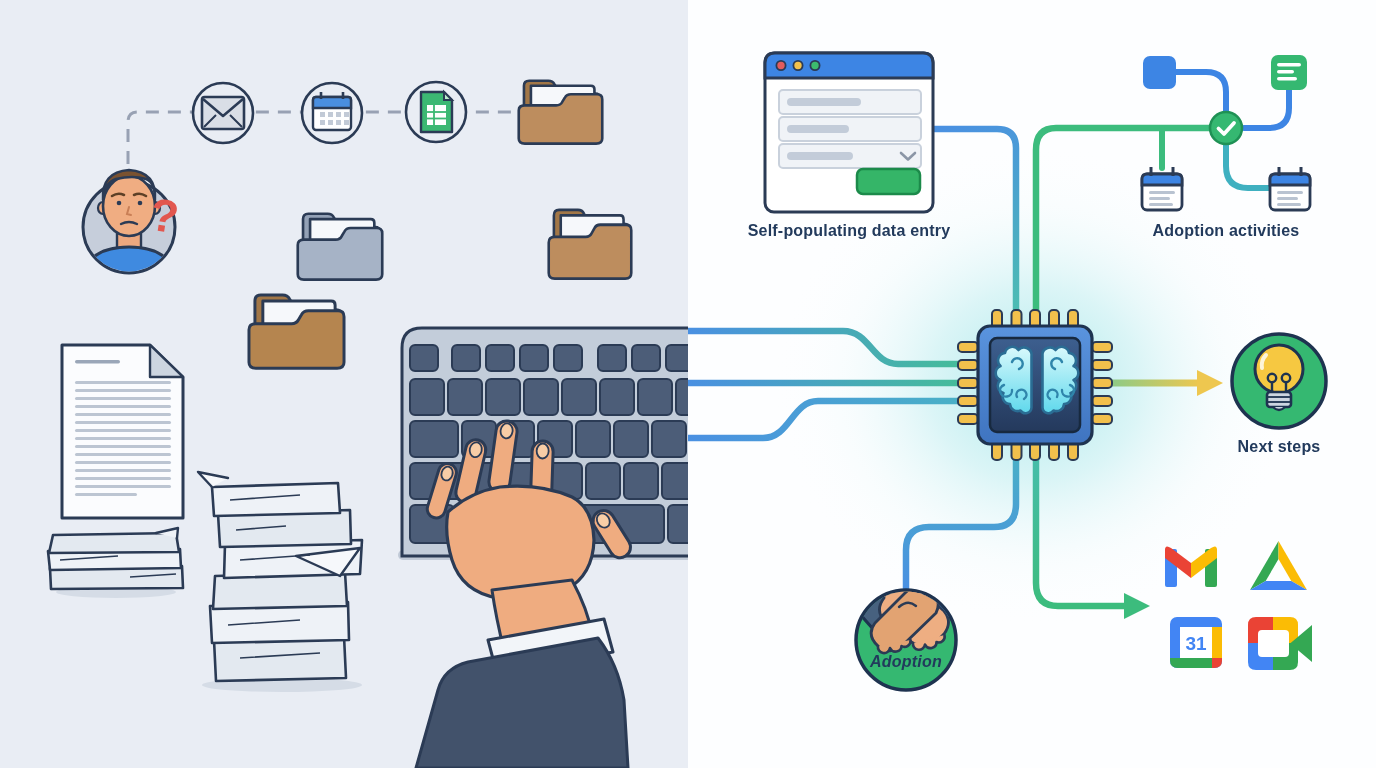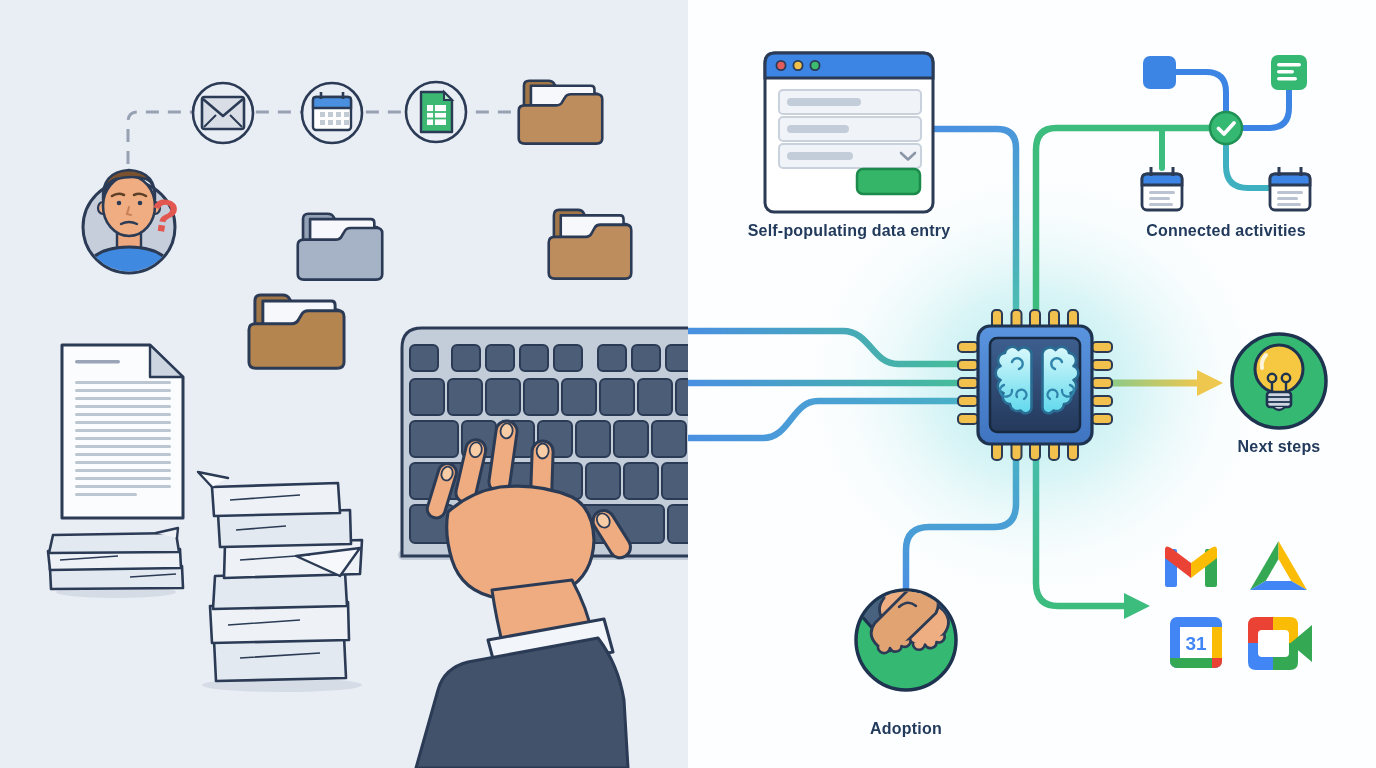--- a/index.html
+++ b/index.html
@@ -440,16 +440,16 @@
             <ellipse cx="0" cy="10" rx="6" ry="7.5" fill="#f8cda6" stroke="#2b3b55" stroke-width="1.8"></ellipse>
           </g>
       <path d="M492,590 L572,580 Q588,610 592,634 L504,650 Q496,618 492,590 Z" fill="#efac80" stroke="#2b3b55" stroke-width="3" stroke-linejoin="round"></path>
       <path d="M488,640 L604,619 L613,652 L497,674 Z" fill="#f2f5f9" stroke="#2b3b55" stroke-width="3" stroke-linejoin="round"></path>
       <path d="M416,768 L438,690 Q444,668 468,662 L598,638 Q618,664 624,700 L628,768 Z" fill="#42526b" stroke="#2b3b55" stroke-width="3" stroke-linejoin="round"></path>
     </g>
   </g>
 </svg>
 
 <div class="caption" style="left:734px;top:222px;">Self-populating data entry</div>
-<div class="caption" style="left:1111px;top:222px;">Connected activities</div>
+<div class="caption" style="left:1111px;top:222px;">Adoption activities</div>
 <div class="caption" style="left:1164px;top:438px;">Next steps</div>
-<div class="caption" style="left:791px;top:720px;">Adoption</div>
+<div class="caption" style="left:791px;top:653px;font-style:italic;">Adoption</div>
 </div>
 
 </body></html>

